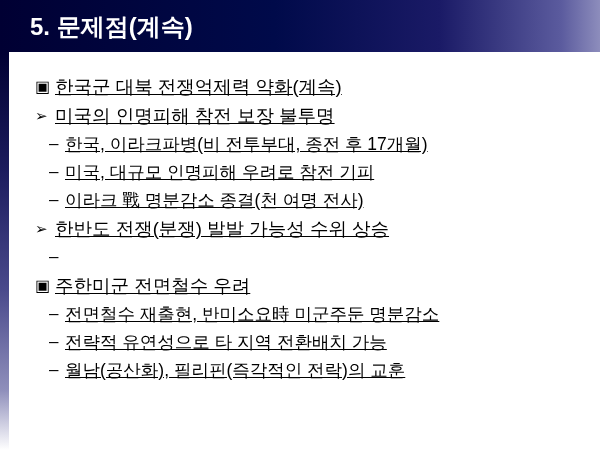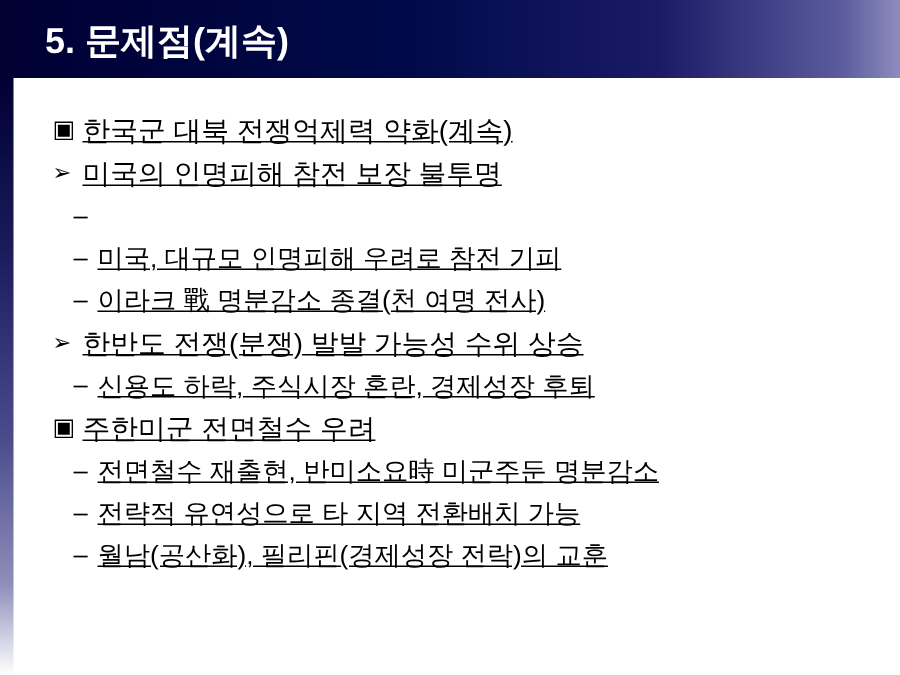--- a/index.html
+++ b/index.html
@@ -120,58 +120,58 @@
         <span class="txt">한국군 대북 전쟁억제력 약화(계속)</span>
       </div>
 
       <div class="line lvl1">
         <span class="marker arrow">➢</span>
         <span class="txt">미국의 인명피해 참전 보장 불투명</span>
       </div>
 
       <div class="line lvl2">
         <span class="marker">–</span>
+        <span class="txt">한국, 이라크파병(비 전투부대, 종전 후 17개월)</span>
       </div>
 
       <div class="line lvl2">
         <span class="marker">–</span>
         <span class="txt">미국, 대규모 인명피해 우려로 참전 기피</span>
       </div>
 
       <div class="line lvl2">
         <span class="marker">–</span>
         <span class="txt">이라크 戰 명분감소 종결(천 여명 전사)</span>
       </div>
 
       <div class="line lvl1">
         <span class="marker arrow">➢</span>
         <span class="txt">한반도 전쟁(분쟁) 발발 가능성 수위 상승</span>
       </div>
 
       <div class="line lvl2">
         <span class="marker">–</span>
-        <span class="txt">신용도 하락, 주식시장 혼란, 경제성장 후퇴</span>
       </div>
 
       <div class="line lvl1">
         <span class="marker">▣</span>
         <span class="txt">주한미군 전면철수 우려</span>
       </div>
 
       <div class="line lvl2">
         <span class="marker">–</span>
         <span class="txt">전면철수 재출현, 반미소요時 미군주둔 명분감소</span>
       </div>
 
       <div class="line lvl2">
         <span class="marker">–</span>
         <span class="txt">전략적 유연성으로 타 지역 전환배치 가능</span>
       </div>
 
       <div class="line lvl2">
         <span class="marker">–</span>
-        <span class="txt">월남(공산화), 필리핀(경제성장 전락)의 교훈</span>
+        <span class="txt">월남(공산화), 필리핀(즉각적인 전락)의 교훈</span>
       </div>
 
     </div>
   </div>
 
 </div>
 
 </body></html>

